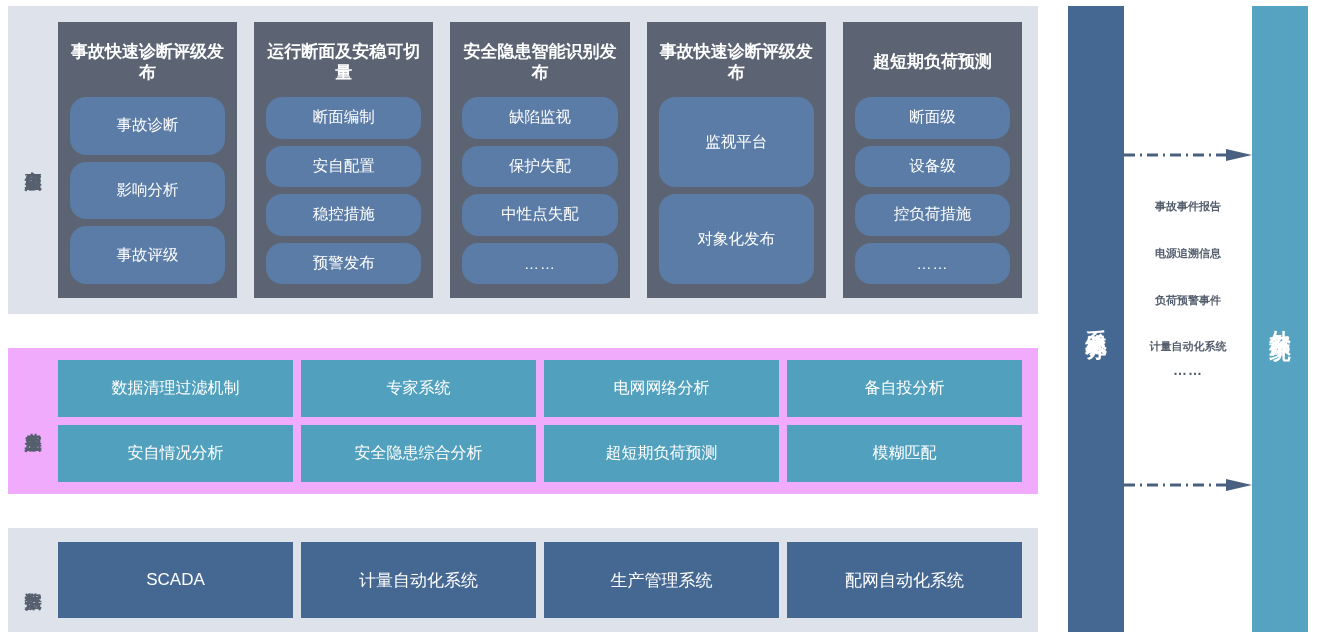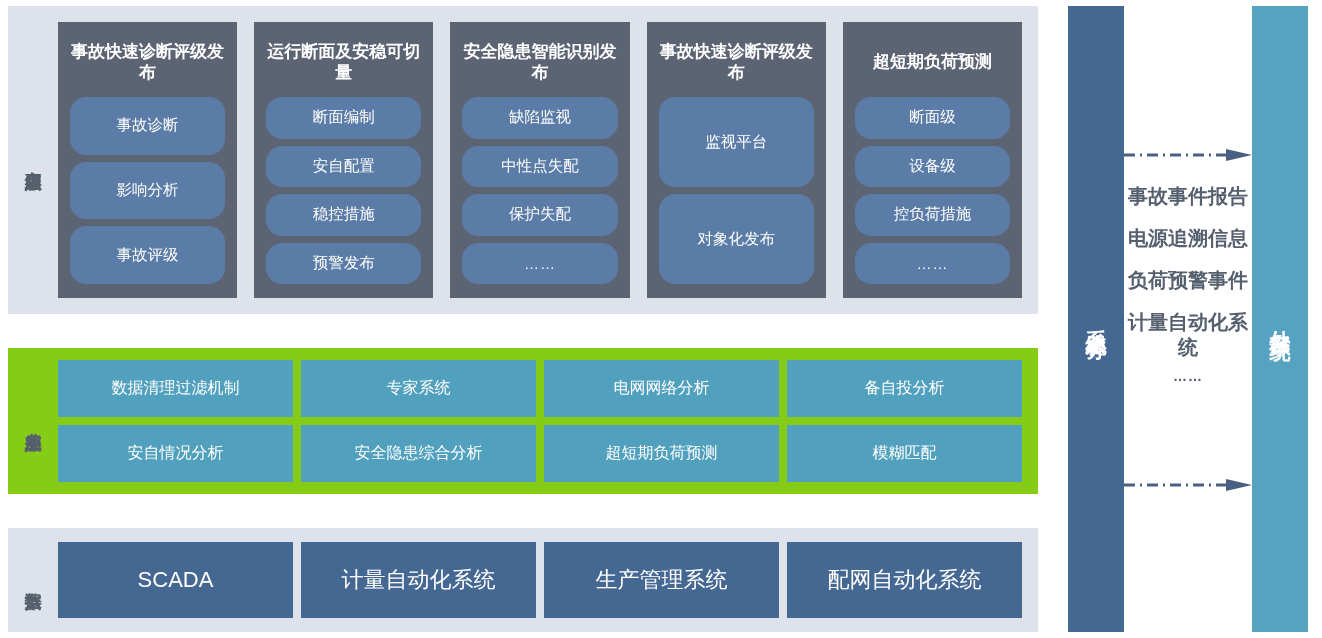--- a/index.html
+++ b/index.html
@@ -40,36 +40,36 @@
   .app-card-items{flex:1;display:flex;flex-direction:column;gap:7px;}
   .app-item{
     background:#5a7ca6;color:#ffffff;font-size:15.5px;
     display:flex;align-items:center;justify-content:center;
     text-align:center;flex:1;min-height:34px;border-radius:16px;
   }
   .app-item.tall{flex:2.08;}
   .ellipsis{letter-spacing:1px;font-size:15px;}
 
   
-  #layer-business{top:348px;width:1030px;height:146px;background:#84cc16;}
+  #layer-business{top:348px;width:1030px;height:146px;background:#f0abfc;}
   #layer-business .layer-body{
     padding:12px 16px 12px 0;
     flex-direction:column;gap:8px;
   }
   .biz-row{flex:1;display:flex;gap:8px;}
   .biz-item{
     flex:1;background:#51a0bd;color:#ffffff;font-size:16px;
     display:flex;align-items:center;justify-content:center;text-align:center;
   }
 
   
   #layer-data{top:528px;width:1030px;height:104px;background:#dee2ea;}
   #layer-data .layer-body{padding:14px 16px 14px 0;gap:8px;}
   .data-item{
-    flex:1;background:#456893;color:#ffffff;font-size:22px;
+    flex:1;background:#456893;color:#ffffff;font-size:17px;
     display:flex;align-items:center;justify-content:center;text-align:center;
   }
 
   
   .side-bar{
     position:absolute;top:6px;height:626px;
     display:flex;align-items:center;justify-content:center;
     color:#ffffff;font-weight:bold;font-size:21px;letter-spacing:3px;
     writing-mode:vertical-rl;text-orientation:upright;
   }
@@ -79,22 +79,22 @@
   
   #flow-channel{position:absolute;left:1124px;top:6px;width:128px;height:626px;}
   .flow-arrow{position:absolute;left:0;width:128px;height:12px;}
   #flow-arrow-top{top:143px;}
   #flow-arrow-bottom{top:473px;}
   #flow-list{
     position:absolute;left:0;top:178px;width:128px;
     display:flex;flex-direction:column;align-items:center;gap:17px;
   }
   .flow-item{
-    color:#555f6e;font-weight:bold;font-size:20px;
-    line-height:1.25;text-align:center;
+    color:#555f6e;font-weight:bold;font-size:11px;
+    line-height:1.25;text-align:center;margin-top:16px;
   }
   .flow-item.dots{font-size:14px;letter-spacing:1px;margin-top:-9px;}
 </style>
 </head>
 <body>
 
 <div id="root">
 
   <div id="left-stack">
 
@@ -118,22 +118,22 @@
             <div class="app-item">安自配置</div>
             <div class="app-item">稳控措施</div>
             <div class="app-item">预警发布</div>
           </div>
         </div>
 
         <div class="app-card">
           <div class="app-card-title">安全隐患智能识别发布</div>
           <div class="app-card-items">
             <div class="app-item">缺陷监视</div>
+            <div class="app-item">保护失配</div>
             <div class="app-item">中性点失配</div>
-            <div class="app-item">保护失配</div>
             <div class="app-item ellipsis">……</div>
           </div>
         </div>
 
         <div class="app-card">
           <div class="app-card-title">事故快速诊断评级发布</div>
           <div class="app-card-items">
             <div class="app-item tall">监视平台</div>
             <div class="app-item tall">对象化发布</div>
           </div>

